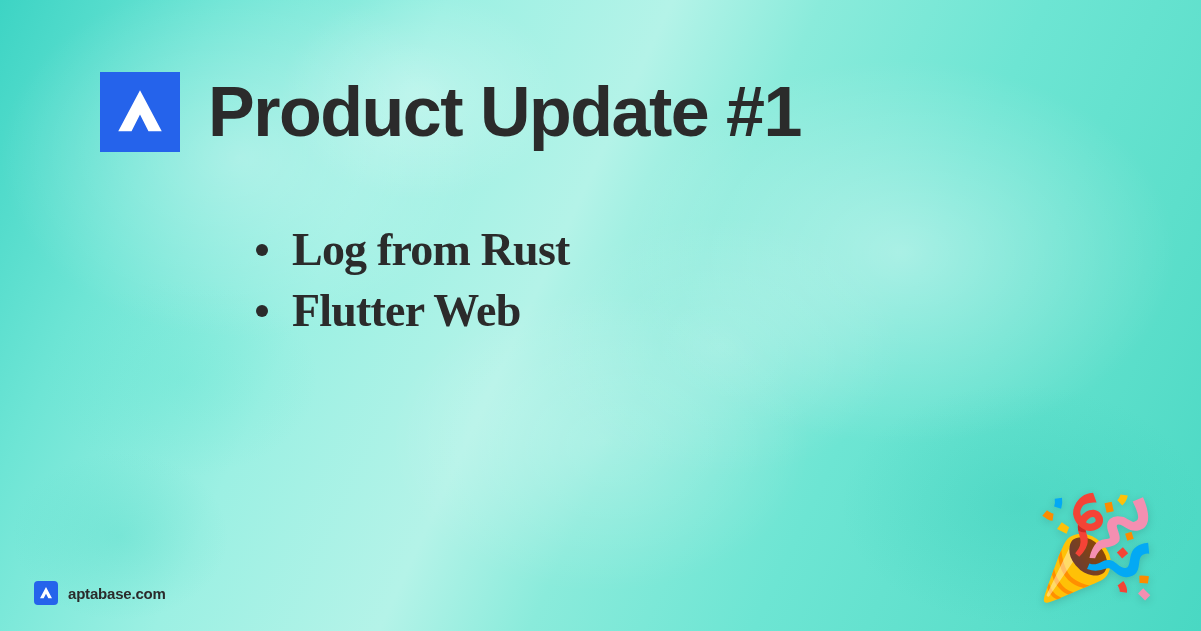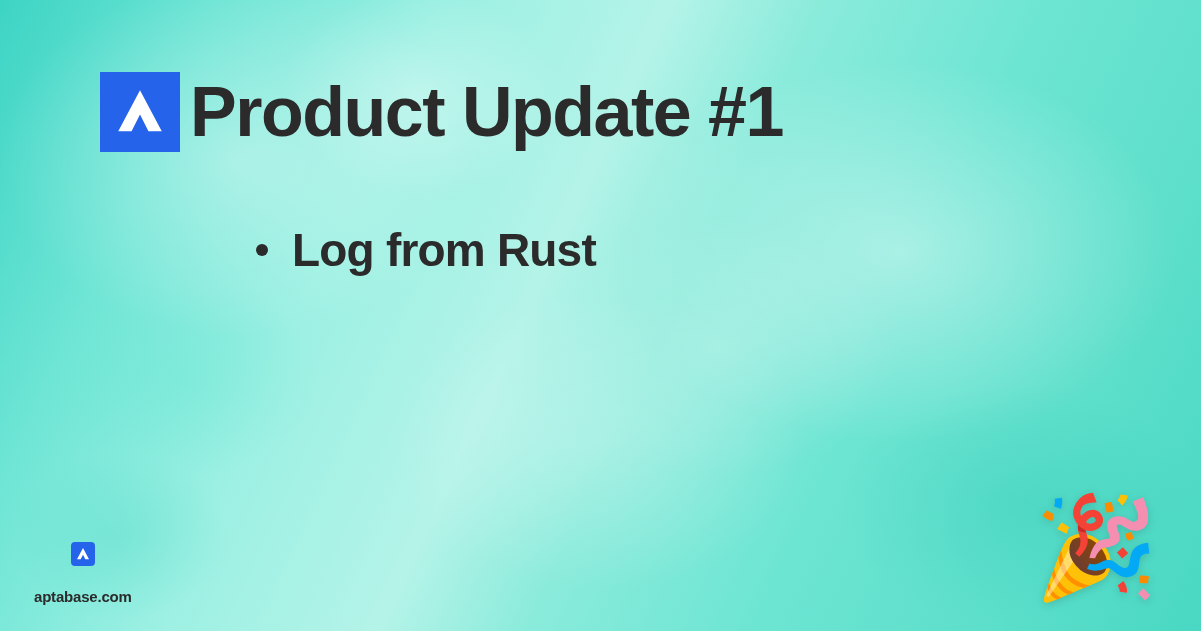--- a/index.html
+++ b/index.html
@@ -59,21 +59,21 @@
     .content {
       position: relative;
       z-index: 2;
       padding: 72px 100px;
       height: 100%;
     }
     
     .header-row {
       display: flex;
       align-items: center;
-      gap: 10px;
+      gap: 28px;
       margin-bottom: 68px;
     }
     
     .logo-big {
       width: 80px;
       height: 80px;
       background: #2563eb;
       display: flex;
       align-items: center;
       justify-content: center;
@@ -89,20 +89,21 @@
       font-size: 70px;
       font-weight: 800;
       color: #2b2b2b;
       letter-spacing: -1.5px;
       line-height: 1;
     }
     
     .features {
       margin-left: 148px;
       list-style: none;
+      font-family: Liberation Serif, serif;
     }
     
     .features li {
       font-size: 46px;
       font-weight: 800;
       color: #2b2b2b;
       letter-spacing: -0.8px;
       line-height: 1.32;
       position: relative;
       padding-left: 44px;
@@ -119,23 +120,22 @@
       background: #2b2b2b;
       border-radius: 50%;
     }
     
     .footer-brand {
       position: absolute;
       left: 34px;
       bottom: 26px;
       display: flex;
       align-items: center;
-      gap: 22px;
+      gap: 10px;
       z-index: 3;
-      flex-direction: column;
     }
     
     .logo-small {
       width: 24px;
       height: 24px;
       background: #2563eb;
       border-radius: 4px;
       display: flex;
       align-items: center;
       justify-content: center;
@@ -171,20 +171,21 @@
     <div class="logo-big">
       <svg viewBox="0 0 24 24" fill="none">
         <path d="M12 3 L21 20 L15.5 20 L12 13 L8.5 20 L3 20 Z" fill="white"></path>
       </svg>
     </div>
     <h1 class="title">Product Update #1</h1>
   </div>
 
   <ul class="features">
     <li>Log from Rust</li>
+    <li>Flutter Web</li>
   </ul>
 </div>
 
 <div class="footer-brand">
   <div class="logo-small">
     <svg viewBox="0 0 24 24" fill="none">
       <path d="M12 3 L21 20 L15.5 20 L12 13 L8.5 20 L3 20 Z" fill="white"></path>
     </svg>
   </div>
   <span class="brand-text">aptabase.com</span>

